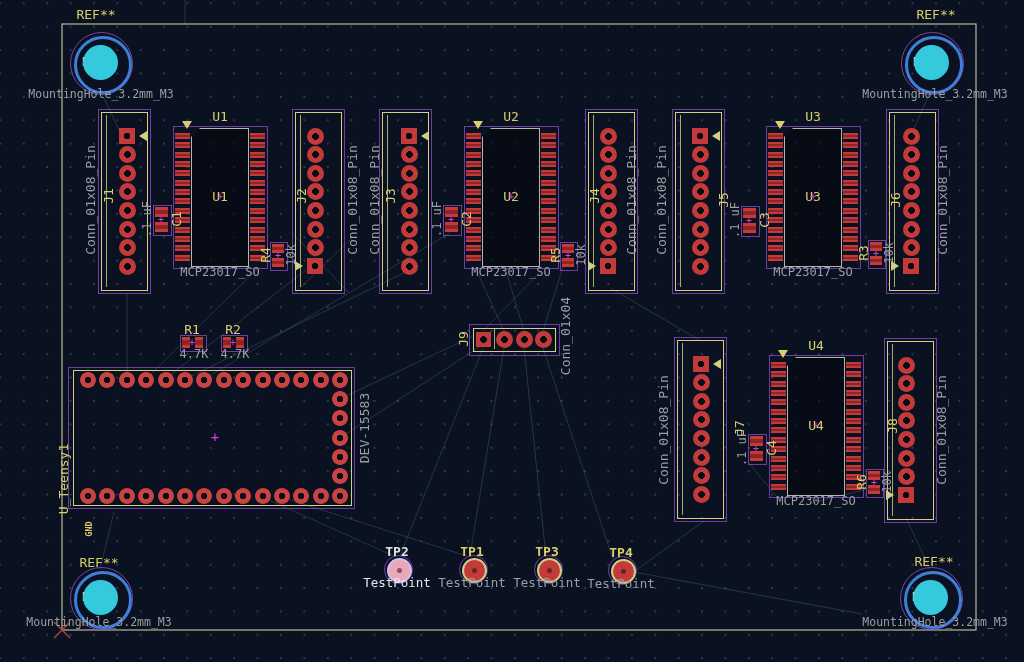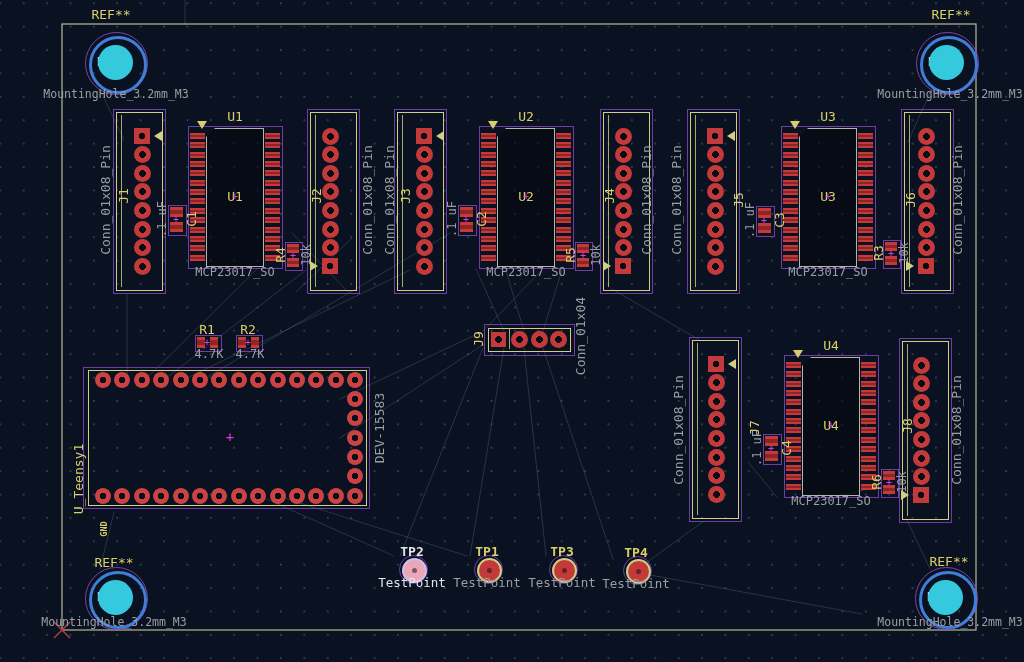--- a/index.html
+++ b/index.html
@@ -4,21 +4,21 @@
 <style>
   html,body{margin:0;padding:0;background:#0a1120;}
   #canvas{
     position:relative;width:1024px;height:662px;overflow:hidden;
     background-color:#0a1120;
     background-image:radial-gradient(circle, rgba(130,152,184,.30) 1px, transparent 1.4px);
     background-size:23.4px 23.4px;background-position:12px 15px;
     font-family:"DejaVu Sans Mono", monospace;
   }
   #overlay{position:absolute;left:0;top:0;z-index:1;}
-  #components{position:absolute;inset:0;z-index:2;margin-left:15px;}
+  #components{position:absolute;inset:0;z-index:2;}
   .g{position:absolute;inset:0;}
   .t{position:absolute;white-space:nowrap;line-height:1;transform:translate(-50%,-50%);z-index:4;}
   .tv{transform:translate(-50%,-50%) rotate(-90deg);}
   .ref{color:#d9cf6a;}
   .val{color:#9b9fa1;}
   .white{color:#e2e6e8;}
   .court{position:absolute;border:1px solid rgba(128,70,188,.85);}
   .silk{position:absolute;border:1.2px solid #cfcf85;}
   .iline{position:absolute;background:rgba(207,207,133,.8);}
   .body-ic{position:absolute;border:1px solid #b4b6aa;background:rgba(4,8,14,.55);

